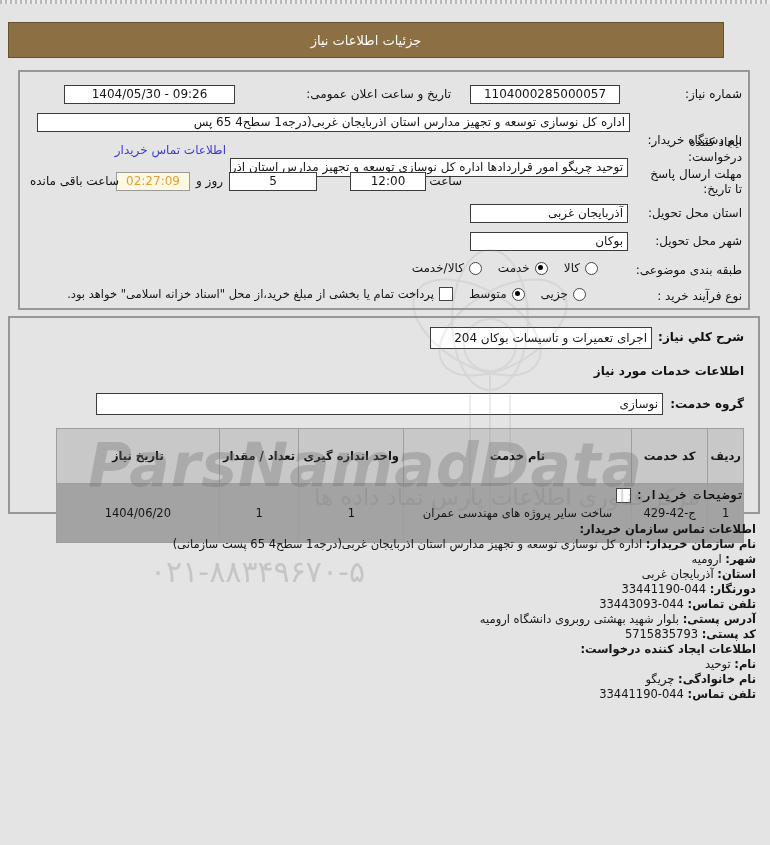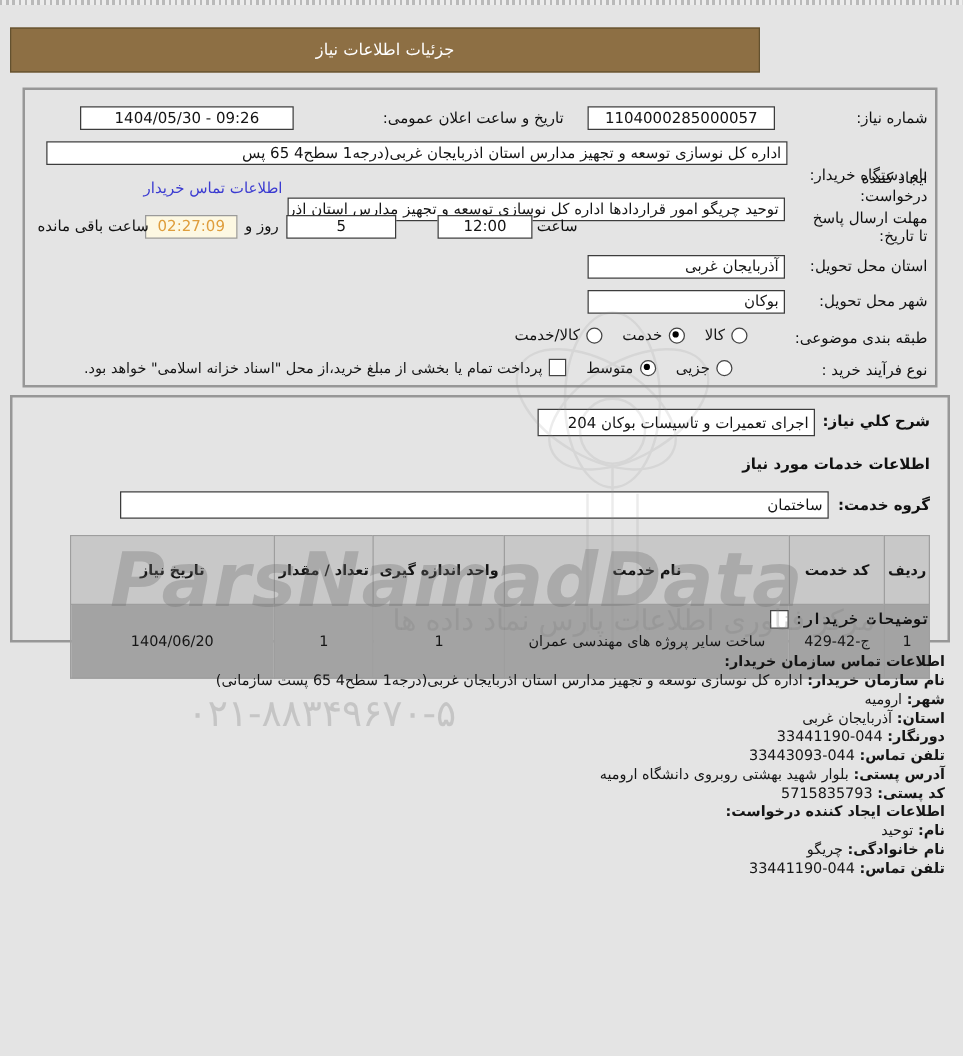--- a/index.html
+++ b/index.html
@@ -4,21 +4,21 @@
 <style>
   html,body{margin:0;padding:0;}
   body{
     width:770px;height:845px;position:relative;overflow:hidden;
     background:#e4e4e4;color:#151515;
     font-family:"DejaVu Sans","Liberation Sans",sans-serif;
     font-size:12px;direction:rtl;
   }
   .dots{position:absolute;top:0;left:0;width:770px;height:4px;
     background:repeating-linear-gradient(90deg,#b9b9b9 0 2px,#ececec 2px 5px);}
-  .titlebar{position:absolute;left:8px;top:22px;width:600px;height:36px;
+  .titlebar{position:absolute;left:8px;top:22px;width:716px;height:36px;
     background:#8d6f44;border:1px solid #63512f;box-sizing:border-box;
     color:#fff;display:flex;align-items:center;justify-content:center;font-size:13px;}
   .sec{position:absolute;border:2px solid #979797;box-sizing:border-box;}
   #sec1{left:18px;top:70px;width:732px;height:240px;}
   #sec2{left:8px;top:316px;width:752px;height:198px;}
   .abs{position:absolute;white-space:nowrap;}
   .lblline{font-size:12px;color:#111;}
   .box{position:absolute;background:#fff;border:1px solid #3c3c3c;box-sizing:border-box;
     height:19px;line-height:17px;font-size:12px;overflow:hidden;white-space:nowrap;}
   .center{text-align:center;}
@@ -118,21 +118,21 @@
   </div>
 </div>
 
 <div id="sec2" class="sec">
   <span class="abs lblline b" style="right:14px;top:12px;">شرح کلي نياز:</span>
   <div class="box rightpad" style="right:106px;top:9px;width:222px;height:22px;line-height:20px;">اجرای تعمیرات و تاسیسات بوکان 204</div>
 
   <span class="abs lblline b" style="right:14px;top:46px;">اطلاعات خدمات مورد نياز</span>
 
   <span class="abs lblline b" style="right:14px;top:79px;">گروه خدمت:</span>
-  <div class="box rightpad" style="right:95px;top:75px;width:567px;height:22px;line-height:20px;">ساختمان</div>
+  <div class="box rightpad" style="right:95px;top:75px;width:567px;height:22px;line-height:20px;">نوسازی</div>
 
   <table class="svc abs" style="right:14px;top:110px;width:688px;">
     <colgroup>
       <col style="width:26px">
         <col style="width:78px">
         <col style="width:230px">
       <col style="width:105px">
         <col style="width:80px">
         <col style="width:169px">
     </colgroup>

